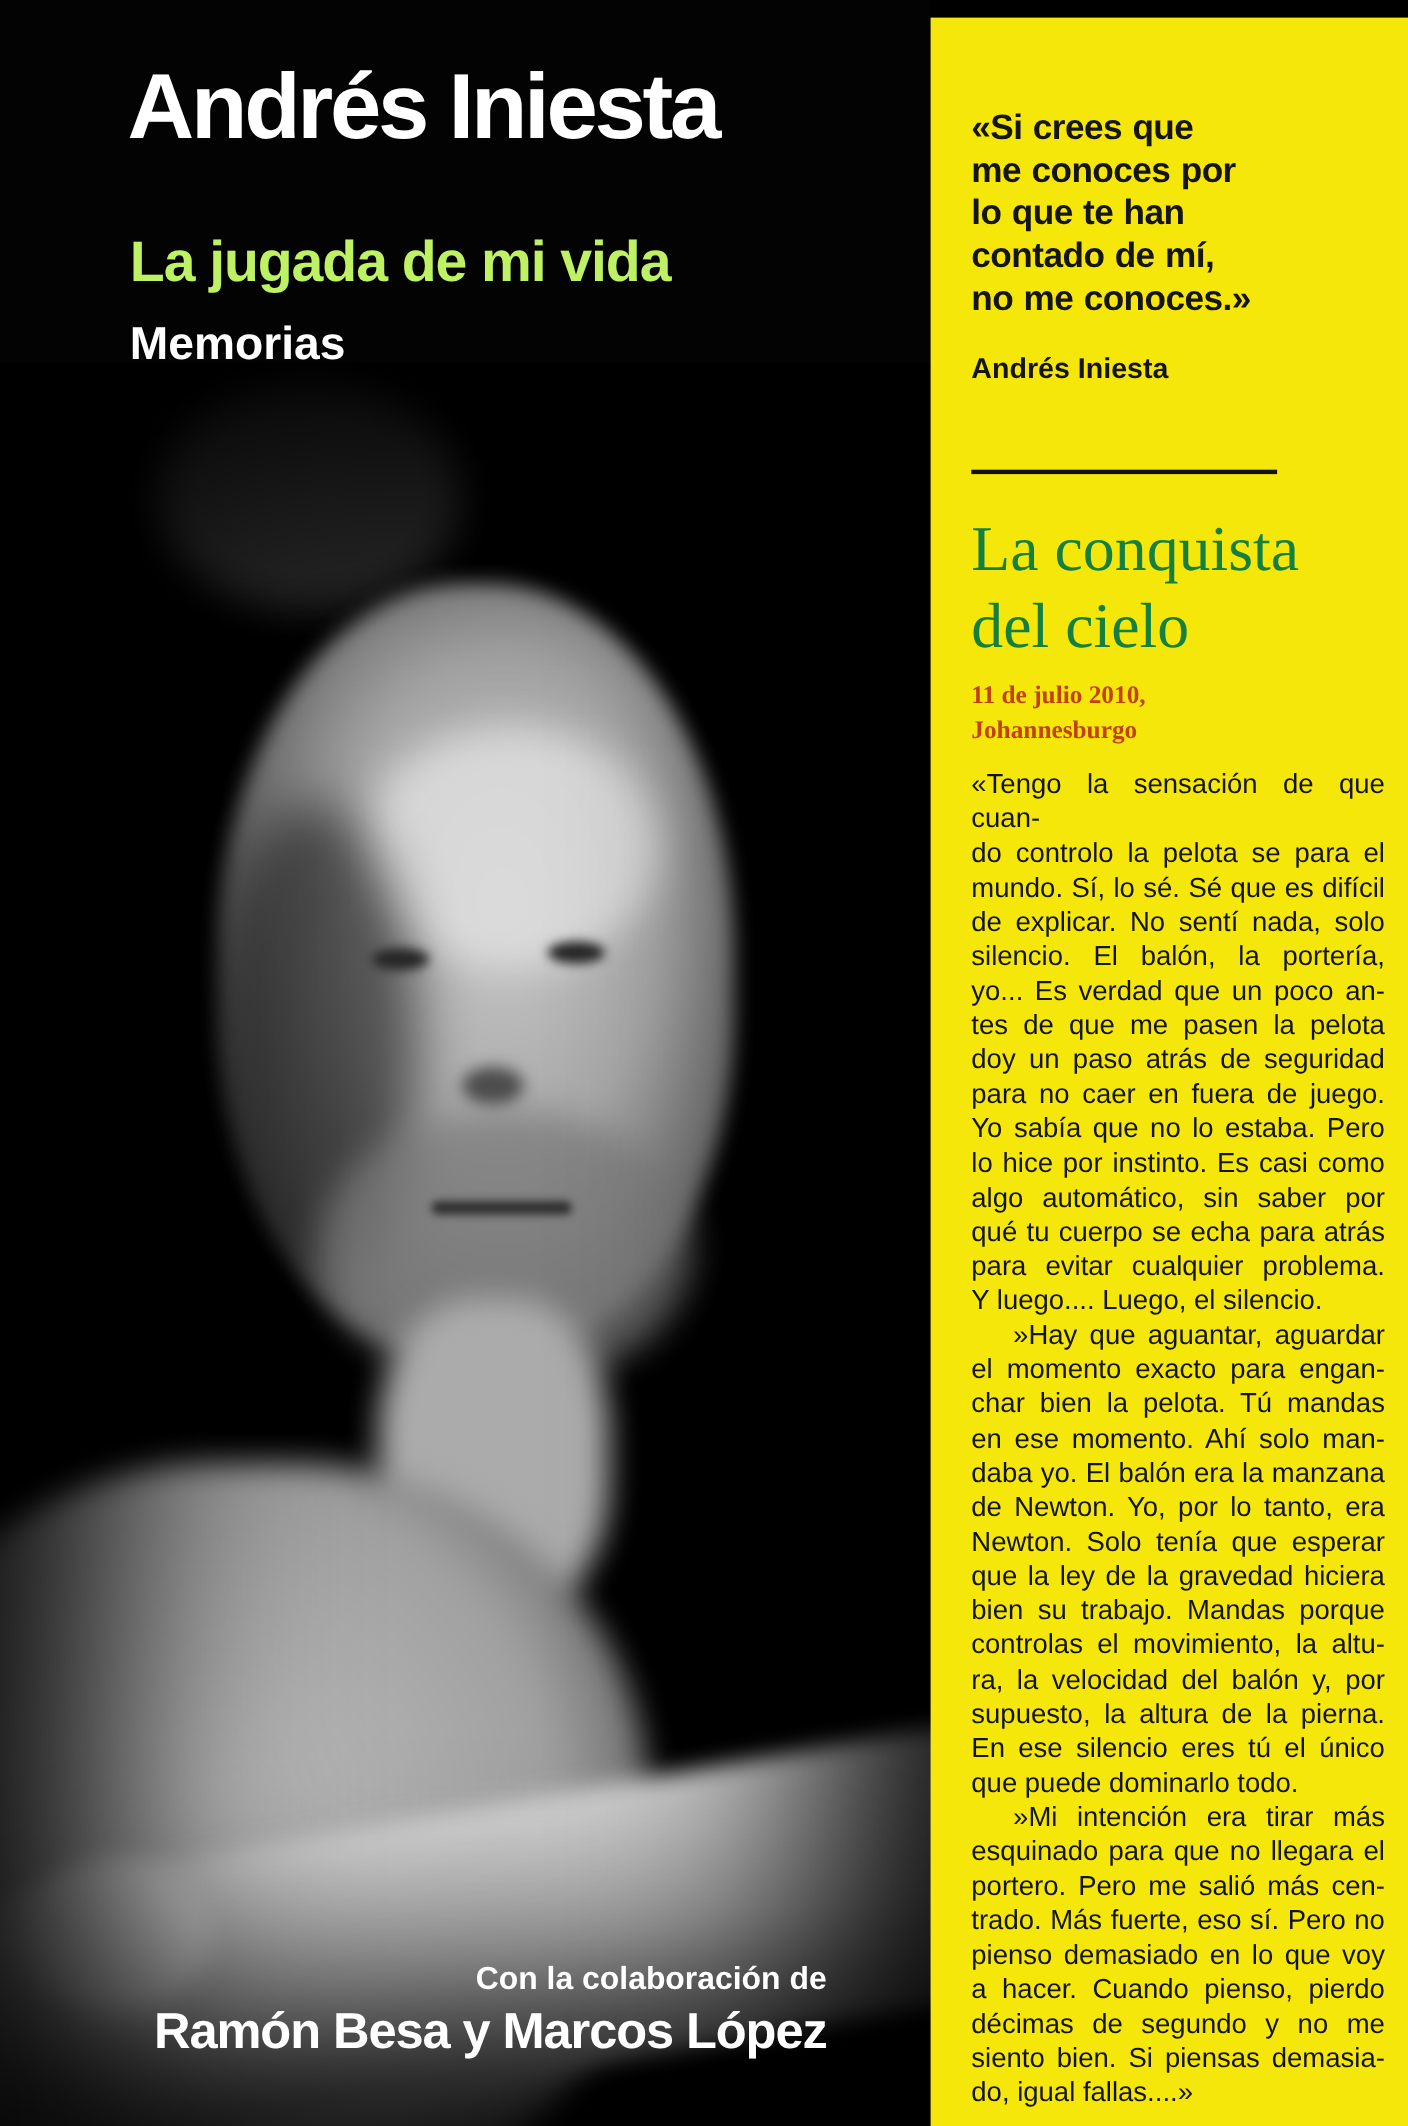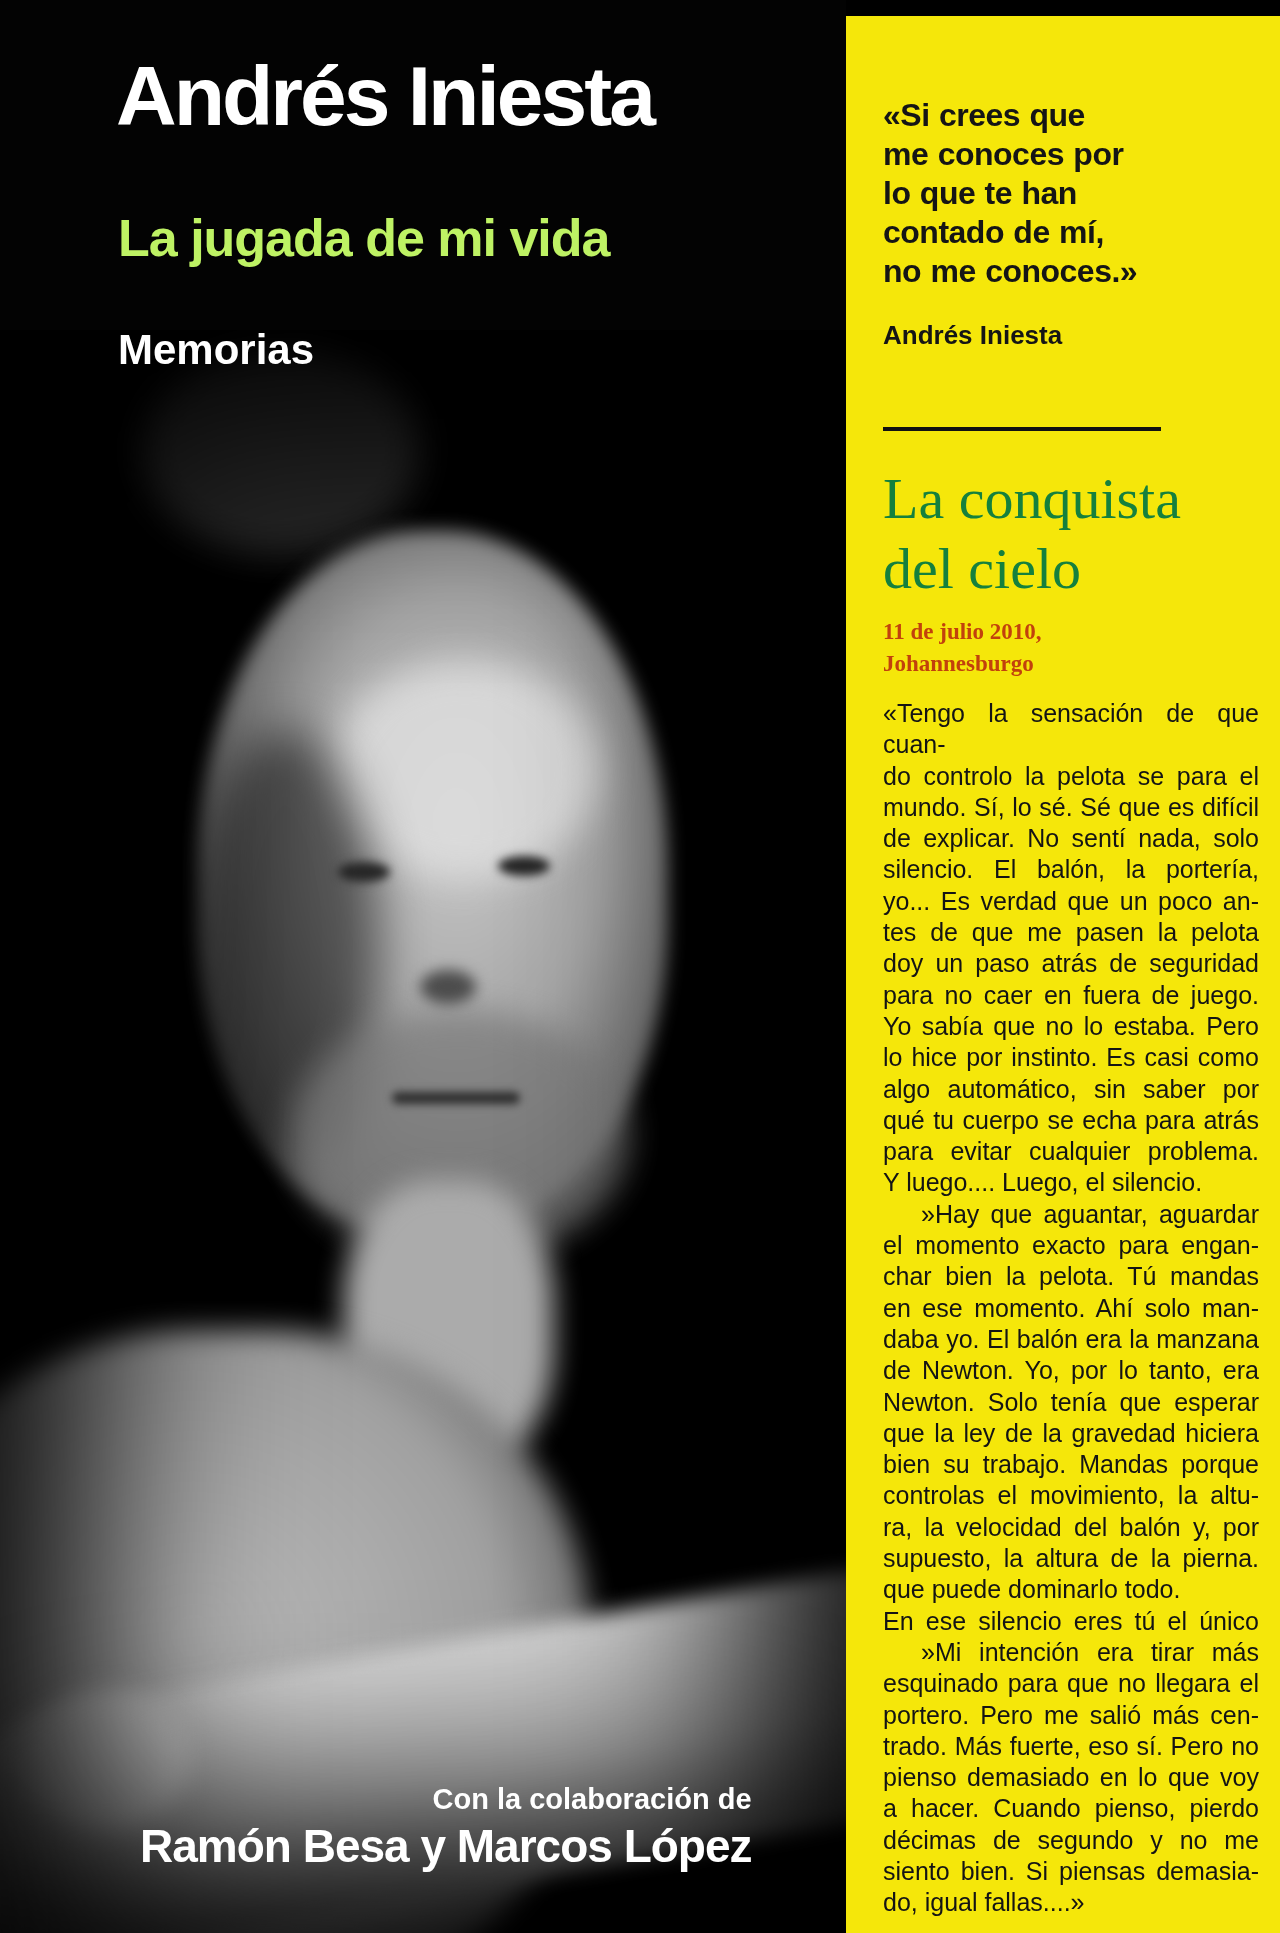--- a/index.html
+++ b/index.html
@@ -7,21 +7,21 @@
     position:relative;width:1280px;height:1933px;overflow:hidden;
     background:#000;font-family:"Liberation Sans","DejaVu Sans",sans-serif;
   }
   
   .left-panel{position:absolute;left:0;top:0;width:846px;height:1933px;background:#030303;overflow:hidden;}
   .title{position:absolute;left:116px;top:52px;margin:0;color:#fff;
     font-weight:bold;font-size:84px;line-height:1.05;letter-spacing:-3px;white-space:nowrap;}
   .subtitle{position:absolute;left:118px;top:208px;color:#bef264;
     font-weight:bold;font-size:52px;letter-spacing:-1px;white-space:nowrap;}
   .memorias{position:absolute;left:118px;top:288px;color:#fff;
-    font-weight:bold;font-size:42px;white-space:nowrap;margin-top:38px;}
+    font-weight:bold;font-size:42px;white-space:nowrap;}
   
   .photo{position:absolute;left:0;top:330px;width:846px;height:1603px;background:#000;overflow:hidden;}
   .photo div{position:absolute;}
   .ph-shoulder-hint{left:140px;top:15px;width:280px;height:210px;background:#3a3a3a;border-radius:50%;filter:blur(18px);opacity:.7;}
   .ph-head{left:198px;top:200px;width:470px;height:700px;border-radius:48% 48% 44% 44%;
     background:radial-gradient(ellipse at 55% 42%,#c7c7c7 0%,#a6a6a6 40%,#6f6f6f 68%,#2a2a2a 88%,#0a0a0a 100%);
     filter:blur(9px);}
   .ph-forehead{left:330px;top:330px;width:270px;height:220px;background:#e0e0e0;border-radius:50%;filter:blur(18px);opacity:.8;}
   .ph-face-shadow{left:190px;top:400px;width:190px;height:440px;background:#000;border-radius:50%;filter:blur(24px);opacity:.5;}
   .ph-eye-left{left:338px;top:532px;width:52px;height:20px;background:#262626;border-radius:50%;filter:blur(5px);}
@@ -142,22 +142,22 @@
         <div class="bline">char bien la pelota. Tú mandas</div>
         <div class="bline">en ese momento. Ahí solo man-</div>
         <div class="bline">daba yo. El balón era la manzana</div>
         <div class="bline">de Newton. Yo, por lo tanto, era</div>
         <div class="bline">Newton. Solo tenía que esperar</div>
         <div class="bline">que la ley de la gravedad hiciera</div>
         <div class="bline">bien su trabajo. Mandas porque</div>
         <div class="bline">controlas el movimiento, la altu-</div>
         <div class="bline">ra, la velocidad del balón y, por</div>
         <div class="bline">supuesto, la altura de la pierna.</div>
+        <div class="bline">En ese silencio eres tú el único</div>
         <div class="bline last">que puede dominarlo todo.</div>
-        <div class="bline">En ese silencio eres tú el único</div>
         <div class="bline first-indent">»Mi intención era tirar más</div>
         <div class="bline">esquinado para que no llegara el</div>
         <div class="bline">portero. Pero me salió más cen-</div>
         <div class="bline">trado. Más fuerte, eso sí. Pero no</div>
         <div class="bline">pienso demasiado en lo que voy</div>
         <div class="bline">a hacer. Cuando pienso, pierdo</div>
         <div class="bline">décimas de segundo y no me</div>
         <div class="bline">siento bien. Si piensas demasia-</div>
         <div class="bline last">do, igual fallas....»</div>
       </div>

